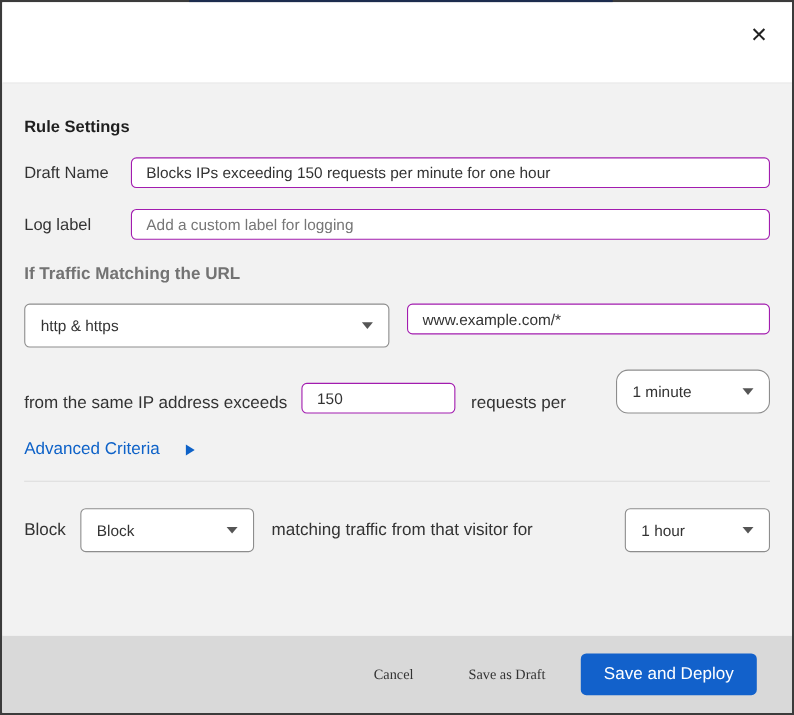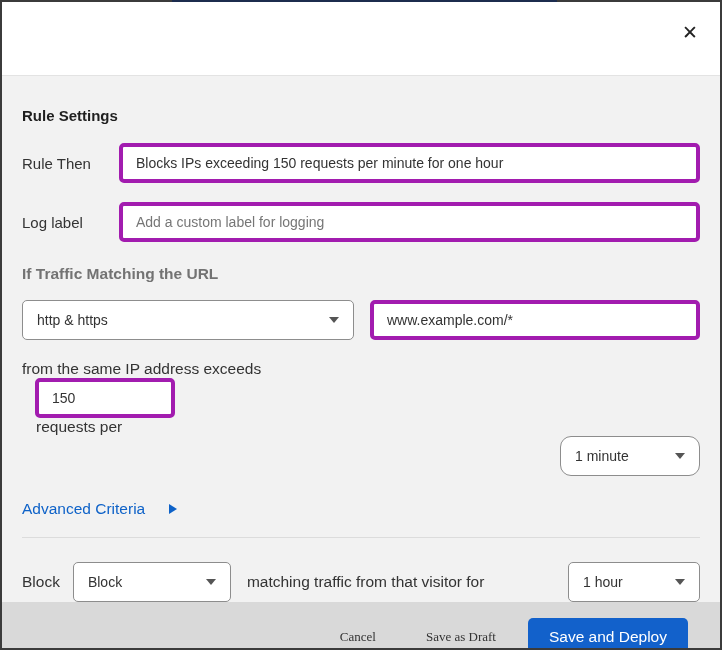--- a/index.html
+++ b/index.html
@@ -17,33 +17,33 @@
 
   .dlg-header{height:74px;flex:0 0 auto;display:flex;align-items:center;padding-left:34px;position:relative;background:#fff;border-bottom:1px solid #e3e3e3;}
   .dlg-title{font-size:21px;font-weight:400;color:#333;letter-spacing:.2px;}
   .close-btn{position:absolute;top:14px;right:14px;width:32px;height:32px;background:none;border:none;cursor:pointer;font-size:19px;line-height:32px;color:#222;font-family:"DejaVu Sans",sans-serif;}
 
   .dlg-body{flex:1 1 auto;background:var(--body-bg,#f2f2f2);padding:0 20px;}
   .section-heading{margin-top:31px;font-size:15px;font-weight:700;color:#1f1f1f;}
 
   .field-row{display:flex;align-items:center;margin-top:19px;}
   .field-label{width:97px;flex:0 0 auto;font-size:15px;color:#333;}
-  .text-input{height:40px;border:4px solid #a21caf;border-radius:5px;background:#fff;padding:0 13px;font-size:14px;color:#333;font-family:inherit;outline:none;width:100%;}
+  .text-input{height:28px;border:1px solid #a21caf;border-radius:5px;background:#fff;padding:0 13px;font-size:14px;color:#333;font-family:inherit;outline:none;width:100%;}
   .text-input::placeholder{color:#767676;opacity:1;}
   .grow{flex:1 1 auto;min-width:0;}
 
   .intro-text{margin-top:23px;font-size:15.5px;color:#737373;font-weight:bold;}
 
   .inline-row{display:flex;margin-top:17px;}
   .sel{height:40px;border:1px solid #8d8d8d;border-radius:5px;background:#fff;display:flex;align-items:center;justify-content:space-between;padding:0 14px;font-size:14px;color:#333;cursor:pointer;}
   .caret{width:0;height:0;border-left:5px solid transparent;border-right:5px solid transparent;border-top:6px solid #555;flex:0 0 auto;margin-left:10px;}
   .scheme-sel{width:332px;flex:0 0 auto;}
   .url-input{margin-left:16px;}
 
-  .threshold-row{display:flex;align-items:flex-start;margin-top:20px;font-size:15.5px;flex-direction:column;}
+  .threshold-row{display:flex;align-items:flex-end;margin-top:20px;font-size:15.5px;}
   .count-input{width:140px;flex:0 0 auto;margin-left:13px;}
   .mid-text{margin-left:14px;white-space:nowrap;}
   .period-sel{width:140px;flex:0 0 auto;margin-left:auto;border-radius:11px;}
 
   .advanced-link{display:inline-flex;align-items:center;gap:24px;margin-top:24px;font-size:15.5px;color:var(--accent,#0e62c8);background:none;border:none;cursor:pointer;font-family:inherit;padding:0;}
   .arrow-right{width:0;height:0;border-top:5.5px solid transparent;border-bottom:5.5px solid transparent;border-left:8px solid var(--accent,#0e62c8);}
 
   .divider{margin-top:19px;border:none;border-top:1px solid #dcdcdc;height:0;}
 
   .action-row{display:flex;align-items:center;margin-top:24px;font-size:15.5px;}
@@ -68,21 +68,21 @@
       <button class="close-btn">
         <span>✕</span>
       </button>
     </div>
 
     <div class="dlg-body">
 
       <div class="section-heading">Rule Settings</div>
 
       <div class="field-row">
-        <label class="field-label">Rule Then</label>
+        <label class="field-label">Draft Name</label>
         <input class="text-input grow" type="text" value="Blocks IPs exceeding 150 requests per minute for one hour" style="">
       </div>
 
       <div class="field-row">
         <label class="field-label">Log label</label>
         <input class="text-input grow" type="text" placeholder="Add a custom label for logging" style="">
       </div>
 
       <div class="intro-text">If Traffic Matching the URL</div>
 

